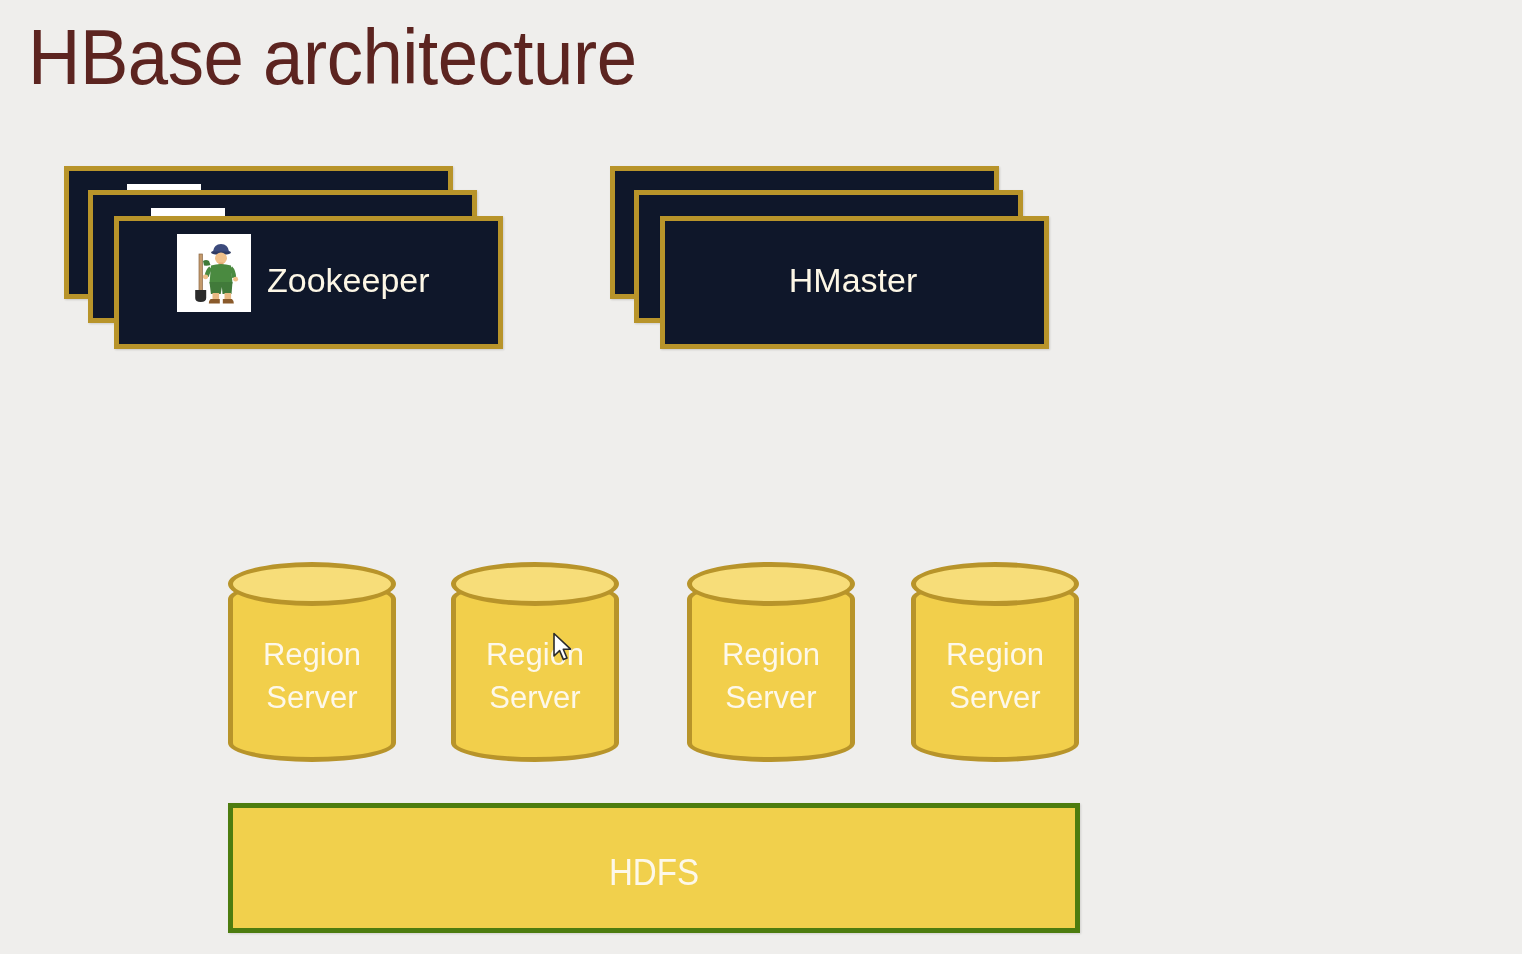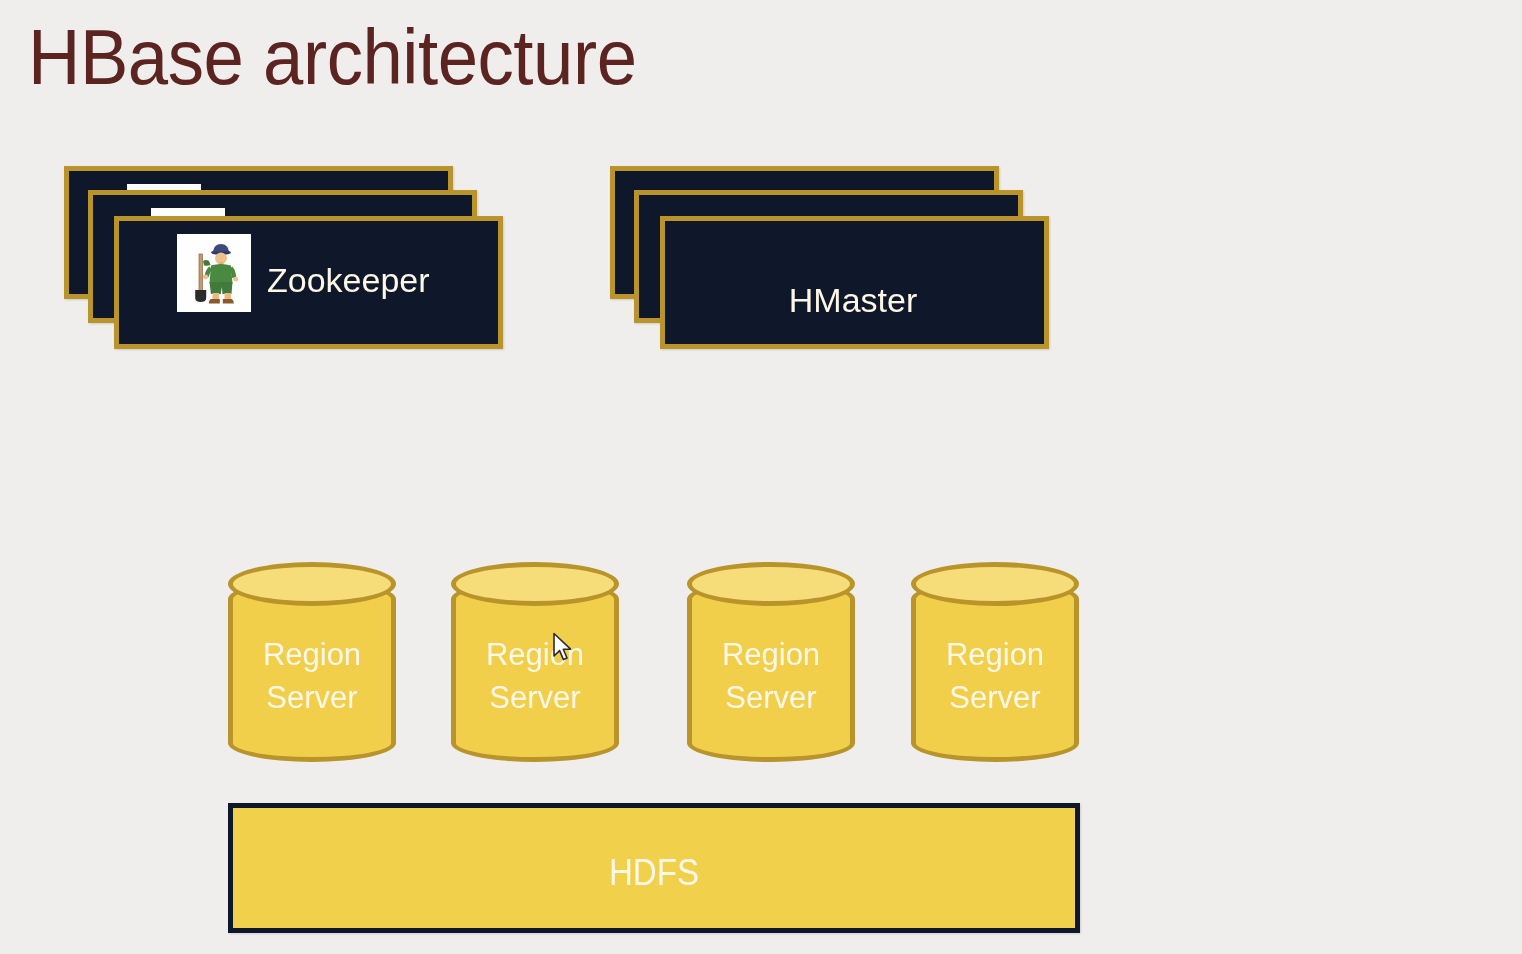--- a/index.html
+++ b/index.html
@@ -82,21 +82,20 @@
   }
   .card-label.left-label {
     left: 148px;
     top: 40px;
   }
   .card-label.center-label {
     left: 0;
     right: 3px;
     top: 40px;
     text-align: center;
-    margin-top: 20px;
   }
 
   #zookeeper-stack { left: 64px; top: 166px; }
   #hmaster-stack   { left: 610px; top: 166px; }
 
   
   .zk-figure {
     position: absolute;
     left: 0; top: 0;
     width: 100%; height: 100%;
@@ -150,21 +149,21 @@
 
   
   #hdfs-bar {
     position: absolute;
     left: 228px;
     top: 803px;
     width: 852px;
     height: 130px;
     box-sizing: border-box;
     background: #f1d04c;
-    border: 5px solid #0f172a;
+    border: 5px solid #4d7c0f;
     box-shadow: 1px 1px 2px rgba(0,0,0,0.12);
   }
   #hdfs-label {
     position: absolute;
     left: 0; right: 0;
     top: 44px;
     text-align: center;
     color: #fdf8ea;
     font-size: 36px;
     font-family: "Liberation Sans Narrow", "Liberation Sans", sans-serif;

